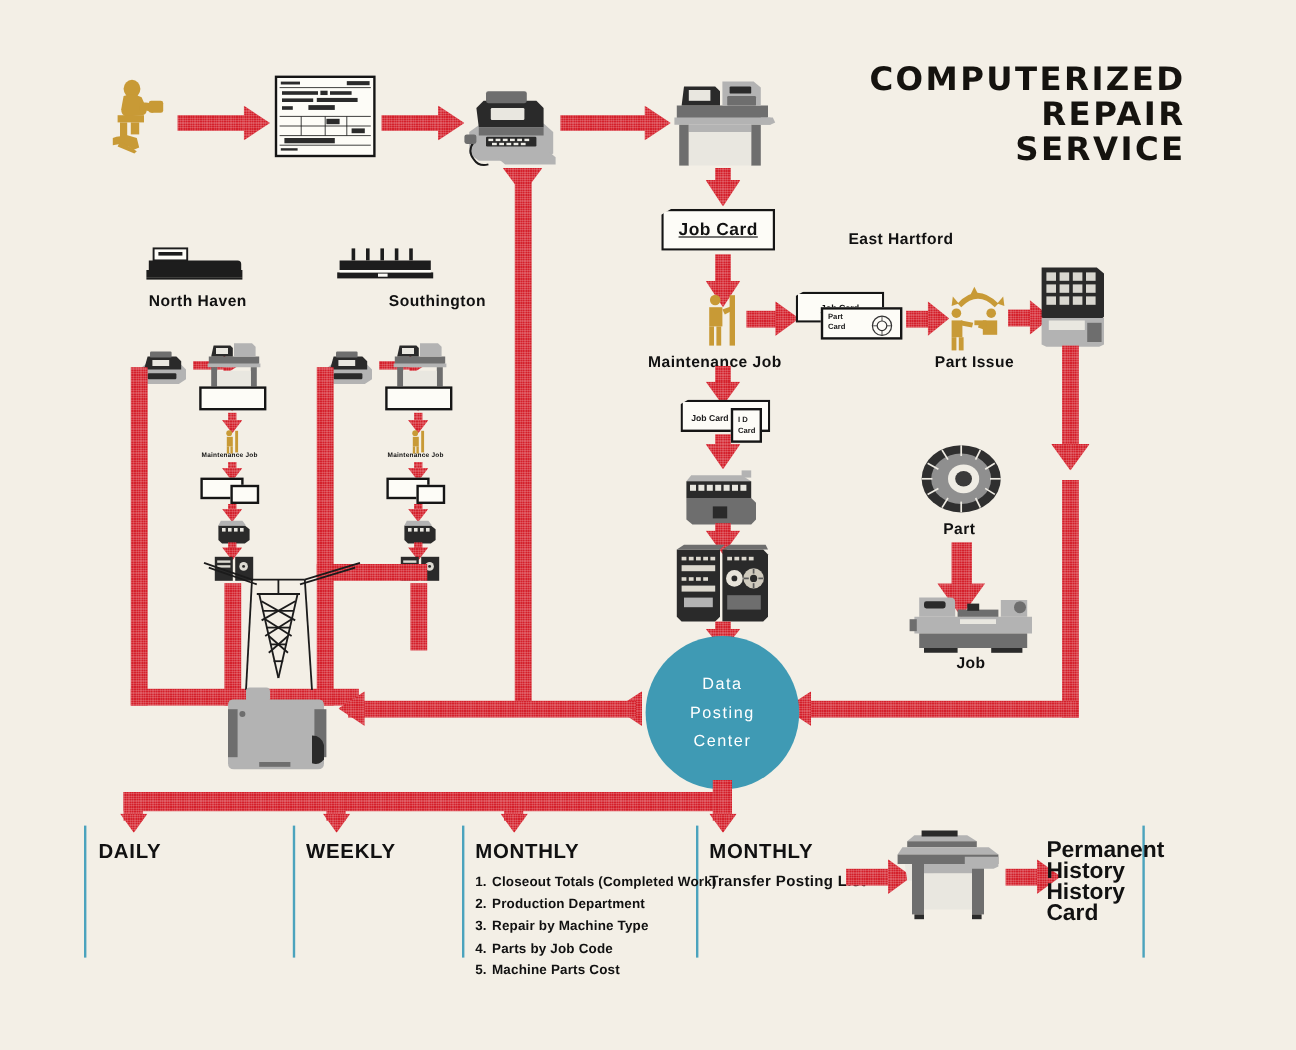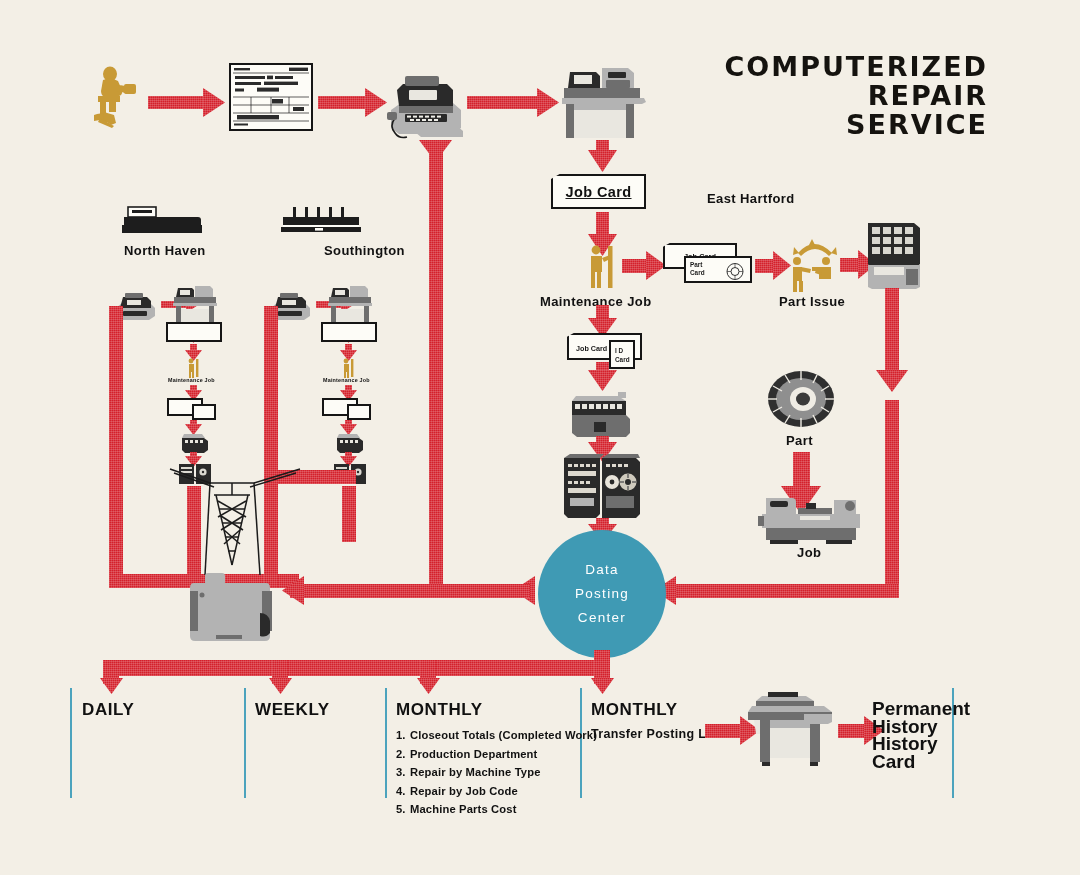--- a/index.html
+++ b/index.html
@@ -689,21 +689,21 @@
   <div class="abs" style="left:255px;top:700px;width:150px;">
     <div class="rep-h">WEEKLY</div>
   </div>
 
   <div class="abs" style="left:396px;top:700px;width:200px;">
     <div class="rep-h">MONTHLY</div>
     <ul class="rep-list">
       <li><span class="n">1.</span><span>Closeout Totals  (Completed Work)</span></li>
       <li><span class="n">2.</span><span>Production  Department</span></li>
       <li><span class="n">3.</span><span>Repair  by  Machine Type</span></li>
-      <li><span class="n">4.</span><span>Repair  by  Job Code</span></li>
+      <li><span class="n">4.</span><span>Parts  by  Job Code</span></li>
       <li><span class="n">5.</span><span>Machine  Parts Cost</span></li>
     </ul>
   </div>
 
   <div class="abs" style="left:591px;top:700px;width:185px;">
     <div class="rep-h">MONTHLY</div>
     <div class="rep-sub">Transfer  Posting  List</div>
   </div>
 
   <div class="red shaft abs" style="left:705px;top:724px;width:38px;height:14px;"></div>

